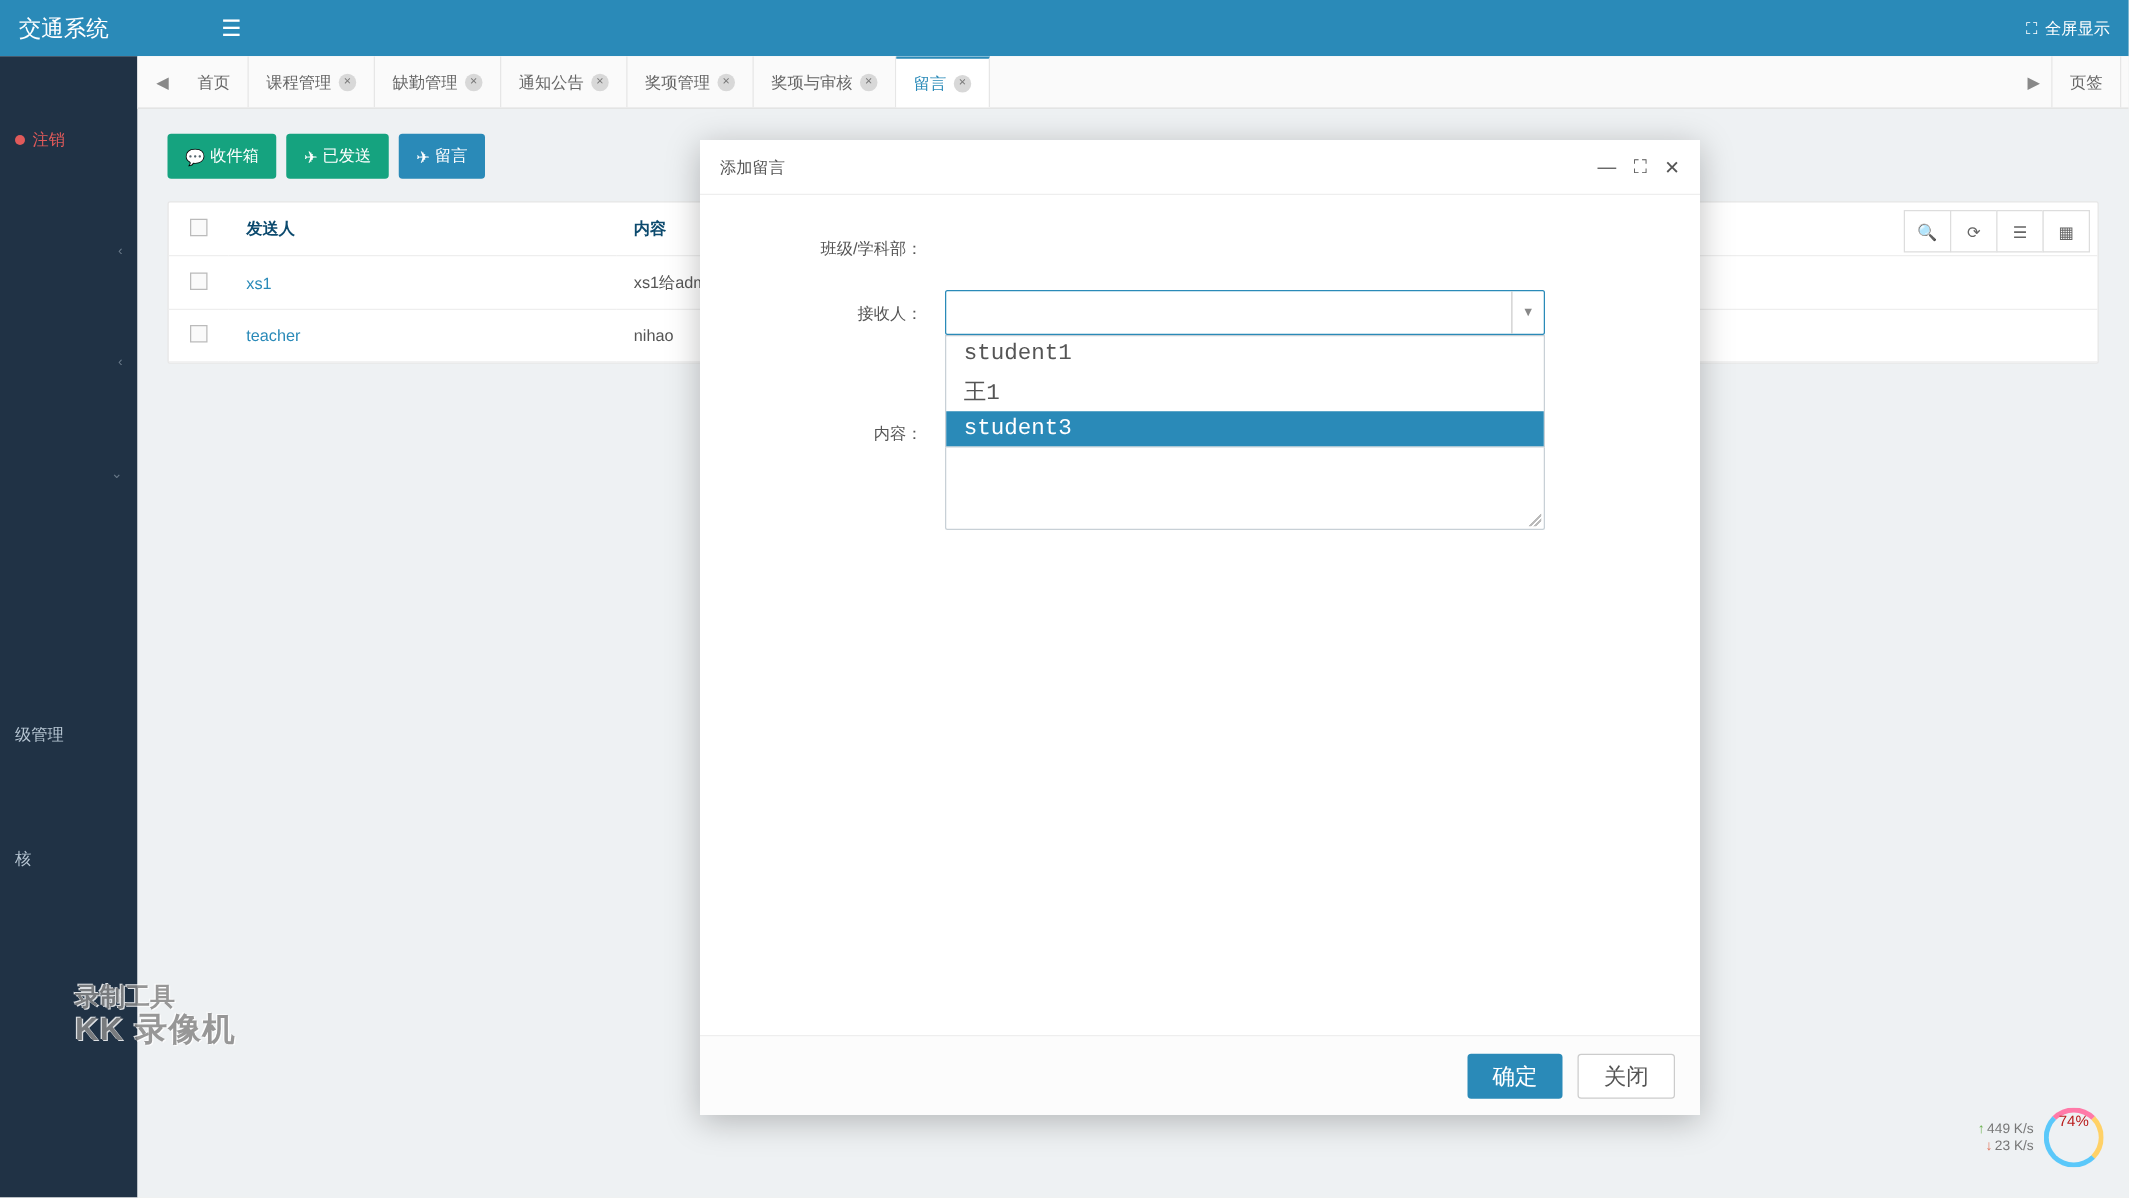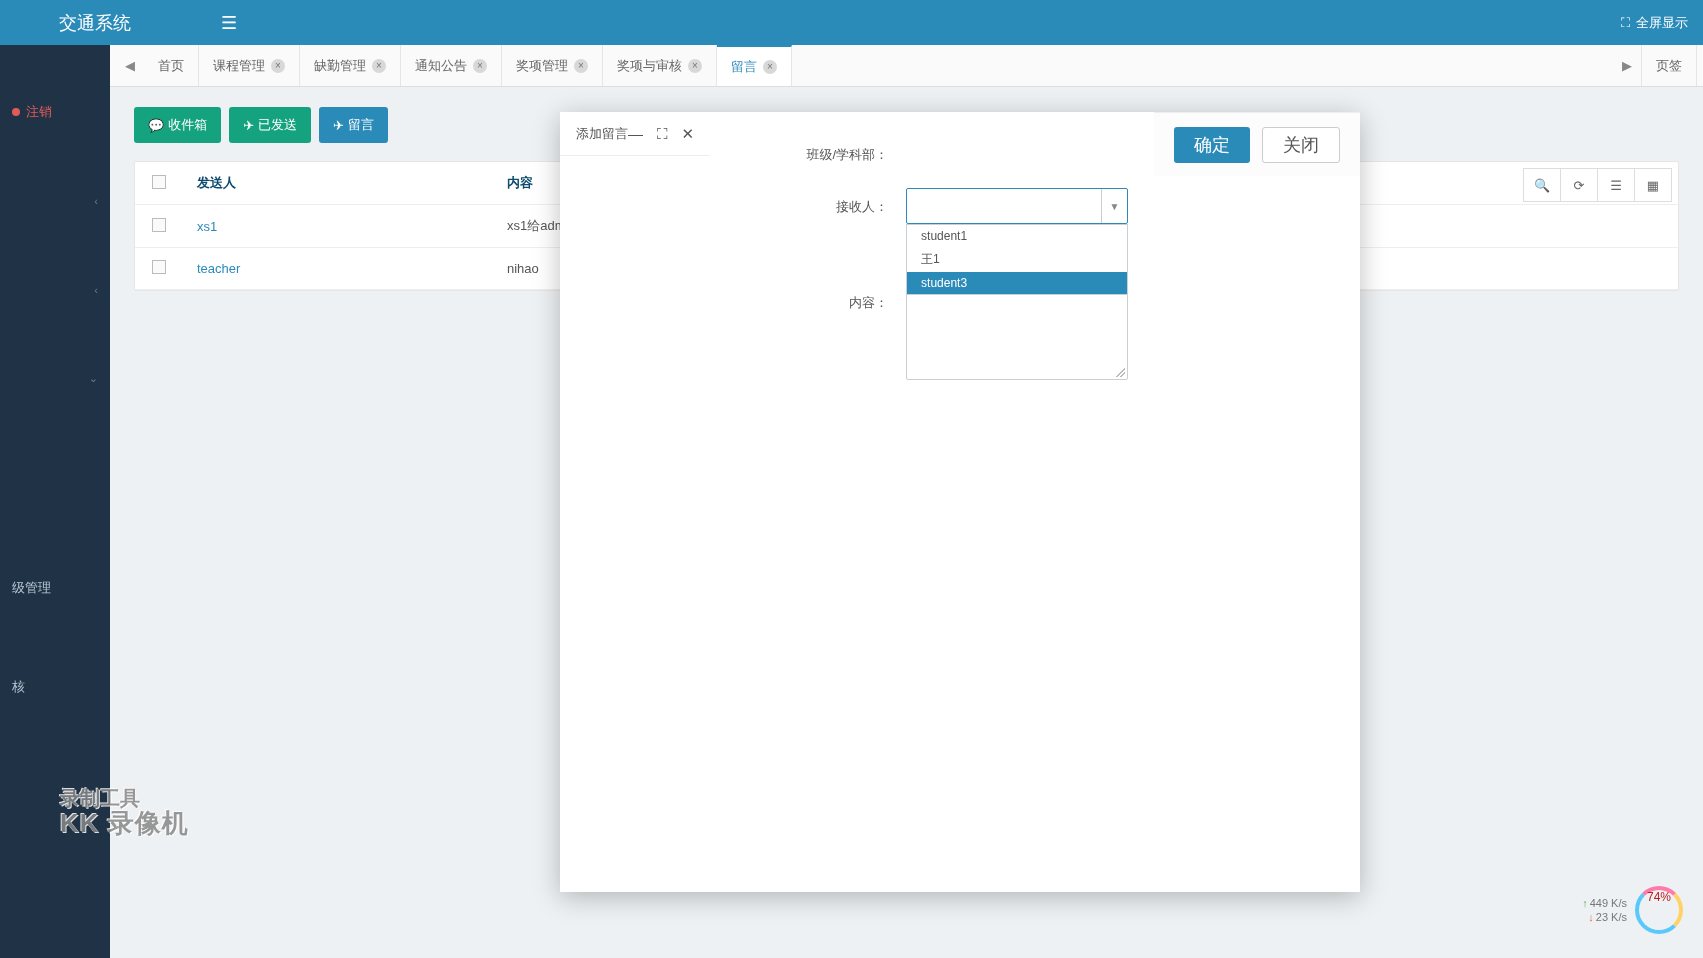--- a/index.html
+++ b/index.html
@@ -16,21 +16,21 @@
   
   .topbar {
     height: 45px;
     background: #2a8ab8;
     color: #fff;
     display: flex;
     align-items: center;
     padding: 0 15px;
     justify-content: space-between;
   }
-  .topbar-left { display: flex; align-items: center; gap: 25px; margin-left: 44px; }
+  .topbar-left { display: flex; align-items: center; gap: 25px; }
   .brand { font-size: 18px; }
   .hamburger { font-size: 18px; cursor: pointer; margin-left: 65px; }
   .topbar-right { display: flex; align-items: center; gap: 6px; cursor: pointer; font-size: 13px;}
   
   .sidebar {
     position: absolute;
     left: 0; top: 45px; bottom: 0;
     width: 110px;
     background: #203245;
     color: #b8c7d4;
@@ -145,21 +145,21 @@
   .pager-info { padding: 14px 4px; color: #666;}
   
   .modal {
     position: absolute;
     left: 560px; top: 112px;
     width: 800px;
     height: 780px;
     background: #fff;
     box-shadow: 0 5px 25px rgba(0,0,0,0.25);
     display: flex;
-    flex-direction: row;
+    flex-direction: column;
   }
   .modal-head {
     height: 44px;
     display: flex; align-items: center;
     padding: 0 16px;
     border-bottom: 1px solid #eee;
     justify-content: space-between;
   }
   .modal-head-title { color: #555;}
   .modal-head-icons { display: flex; gap: 14px; color: #555;}
@@ -203,21 +203,22 @@
     position: absolute;
     left: 0; right: 0; top: 36px;
     background: #fff;
     border: 1px solid #c8d0d6;
     z-index: 3;
   }
   .dropdown-item {
     padding: 4px 14px;
     cursor: pointer;
     color: #555;
-    font-size: 12px;
+    font-size: 18px;
+    font-family: Liberation Mono, monospace;
   }
   .dropdown-item.highlight {
     background: #2a8ab8;
     color: #fff;
   }
   .textarea-box {
     height: 96px;
     border: 1px solid #c8d0d6;
     border-radius: 2px;
     background:#fff;

